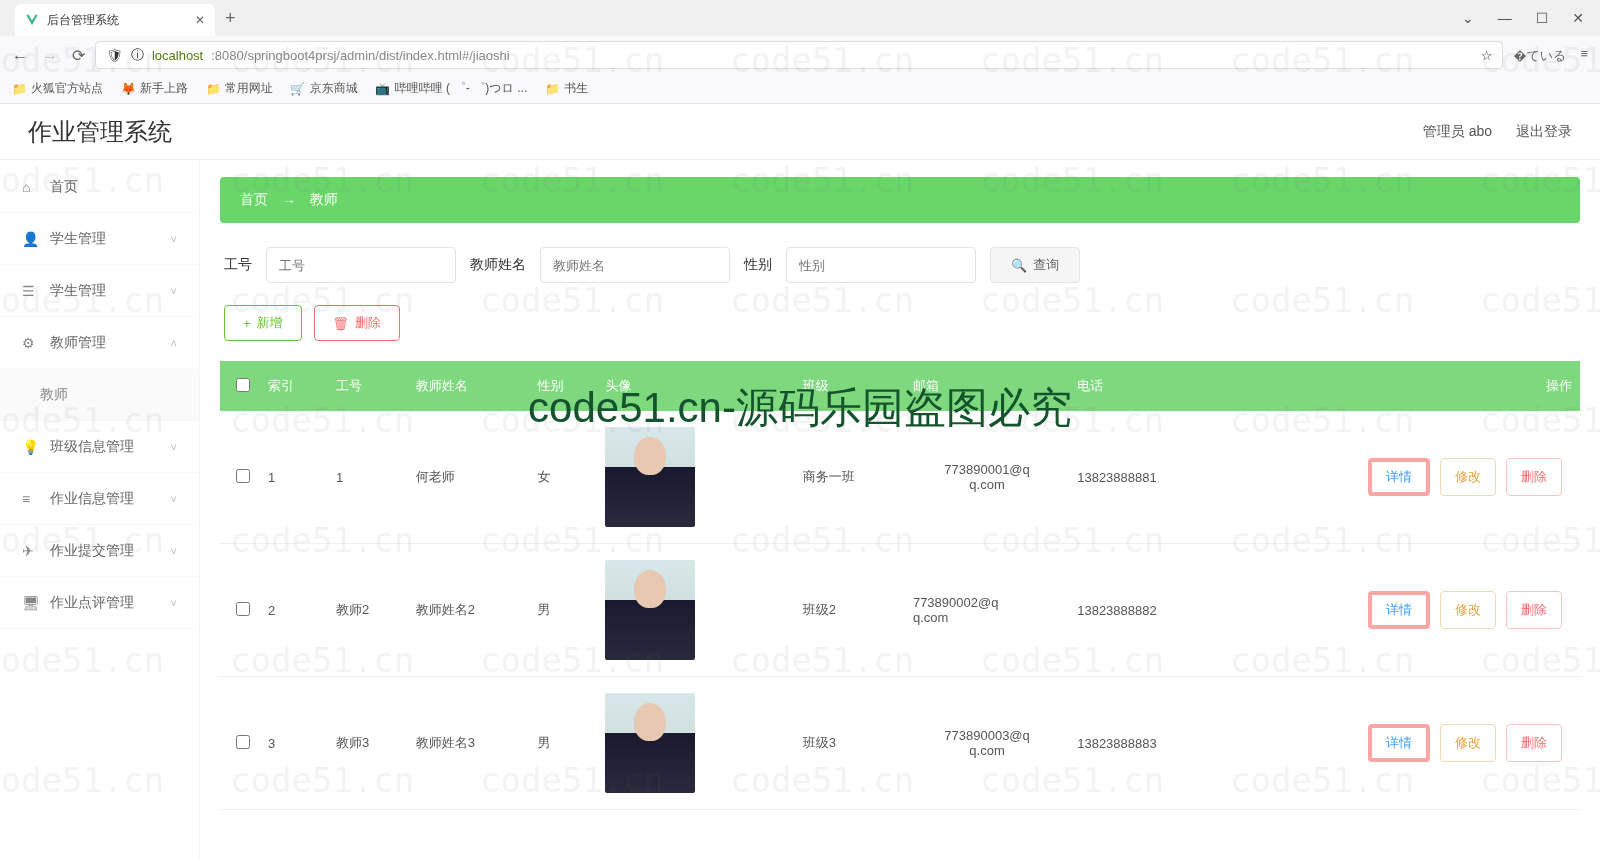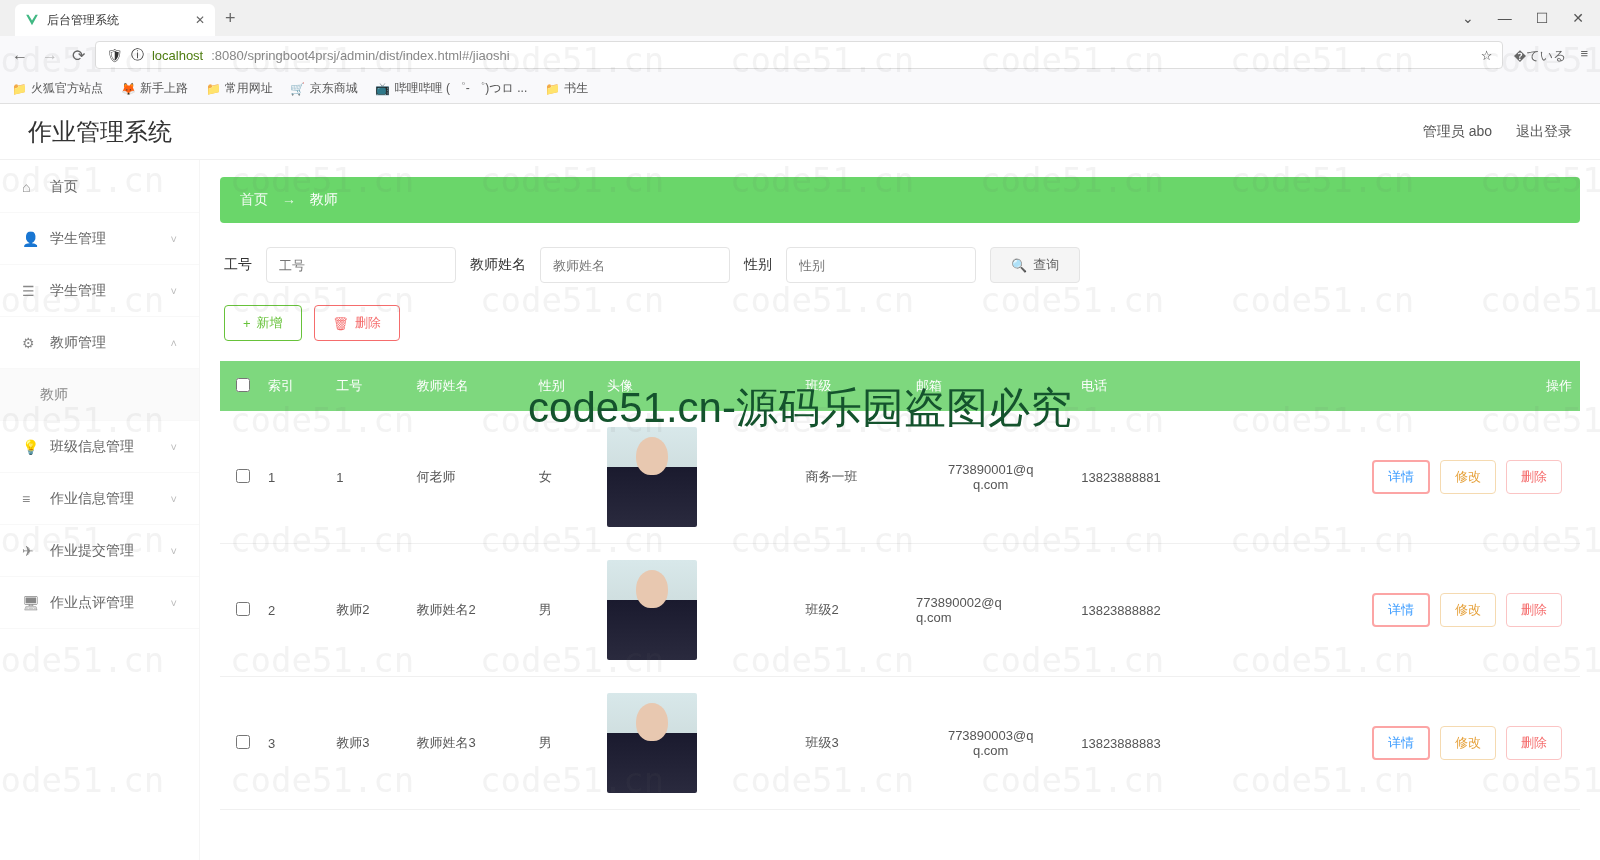--- a/index.html
+++ b/index.html
@@ -56,21 +56,21 @@
 
 .table { width: 100%; border-collapse: collapse; }
 .table thead th { background: #7ed87e; color: #fff; font-weight: 400; padding: 16px 8px; font-size: 13px; text-align: left; }
 .table thead th:first-child { padding-left: 16px; width: 40px; }
 .table tbody td { padding: 16px 8px; border-bottom: 1px solid #f0f0f0; font-size: 13px; color: #555; vertical-align: middle; }
 .table tbody td:first-child { padding-left: 16px; }
 .avatar { width: 90px; height: 100px; background: linear-gradient(180deg, #d8e8ea 0%, #d0dfe0 40%, #1a1a2e 40%, #2a2a3e 100%); border-radius: 2px; position: relative; }
 .avatar::before { content: ''; position: absolute; top: 10px; left: 50%; transform: translateX(-50%); width: 32px; height: 38px; background: #e8c8b0; border-radius: 50% 50% 45% 45%; }
 .row-btns { display: flex; gap: 10px; justify-content: flex-end; padding-right: 10px; }
 .btn-sm { padding: 6px 14px; border-radius: 4px; background: #fff; cursor: pointer; font-size: 13px; }
-.btn-detail { border: 2px solid #fca5a5; color: #409eff; }
+.btn-detail { border: 4px solid #fca5a5; color: #409eff; }
 .btn-edit { border: 1px solid #f5dab1; color: #e6a23c; }
 .btn-del { border: 1px solid #fbc4c4; color: #f56c6c; }
 .chk { width: 14px; height: 14px; }
 
 .watermark-overlay { position: absolute; top: 380px; left: 50%; transform: translateX(-50%); font-size: 42px; color: #14532d; font-weight: 400; pointer-events: none; z-index: 10; white-space: nowrap; font-family: "SimHei", sans-serif; }
 .wm-bg { position: fixed; inset: 0; pointer-events: none; z-index: 1; opacity: 0.08; overflow: hidden; }
 .wm-bg span { position: absolute; font-size: 34px; color: #666; font-family: monospace; }
 </style>
 </head>
 <body>

